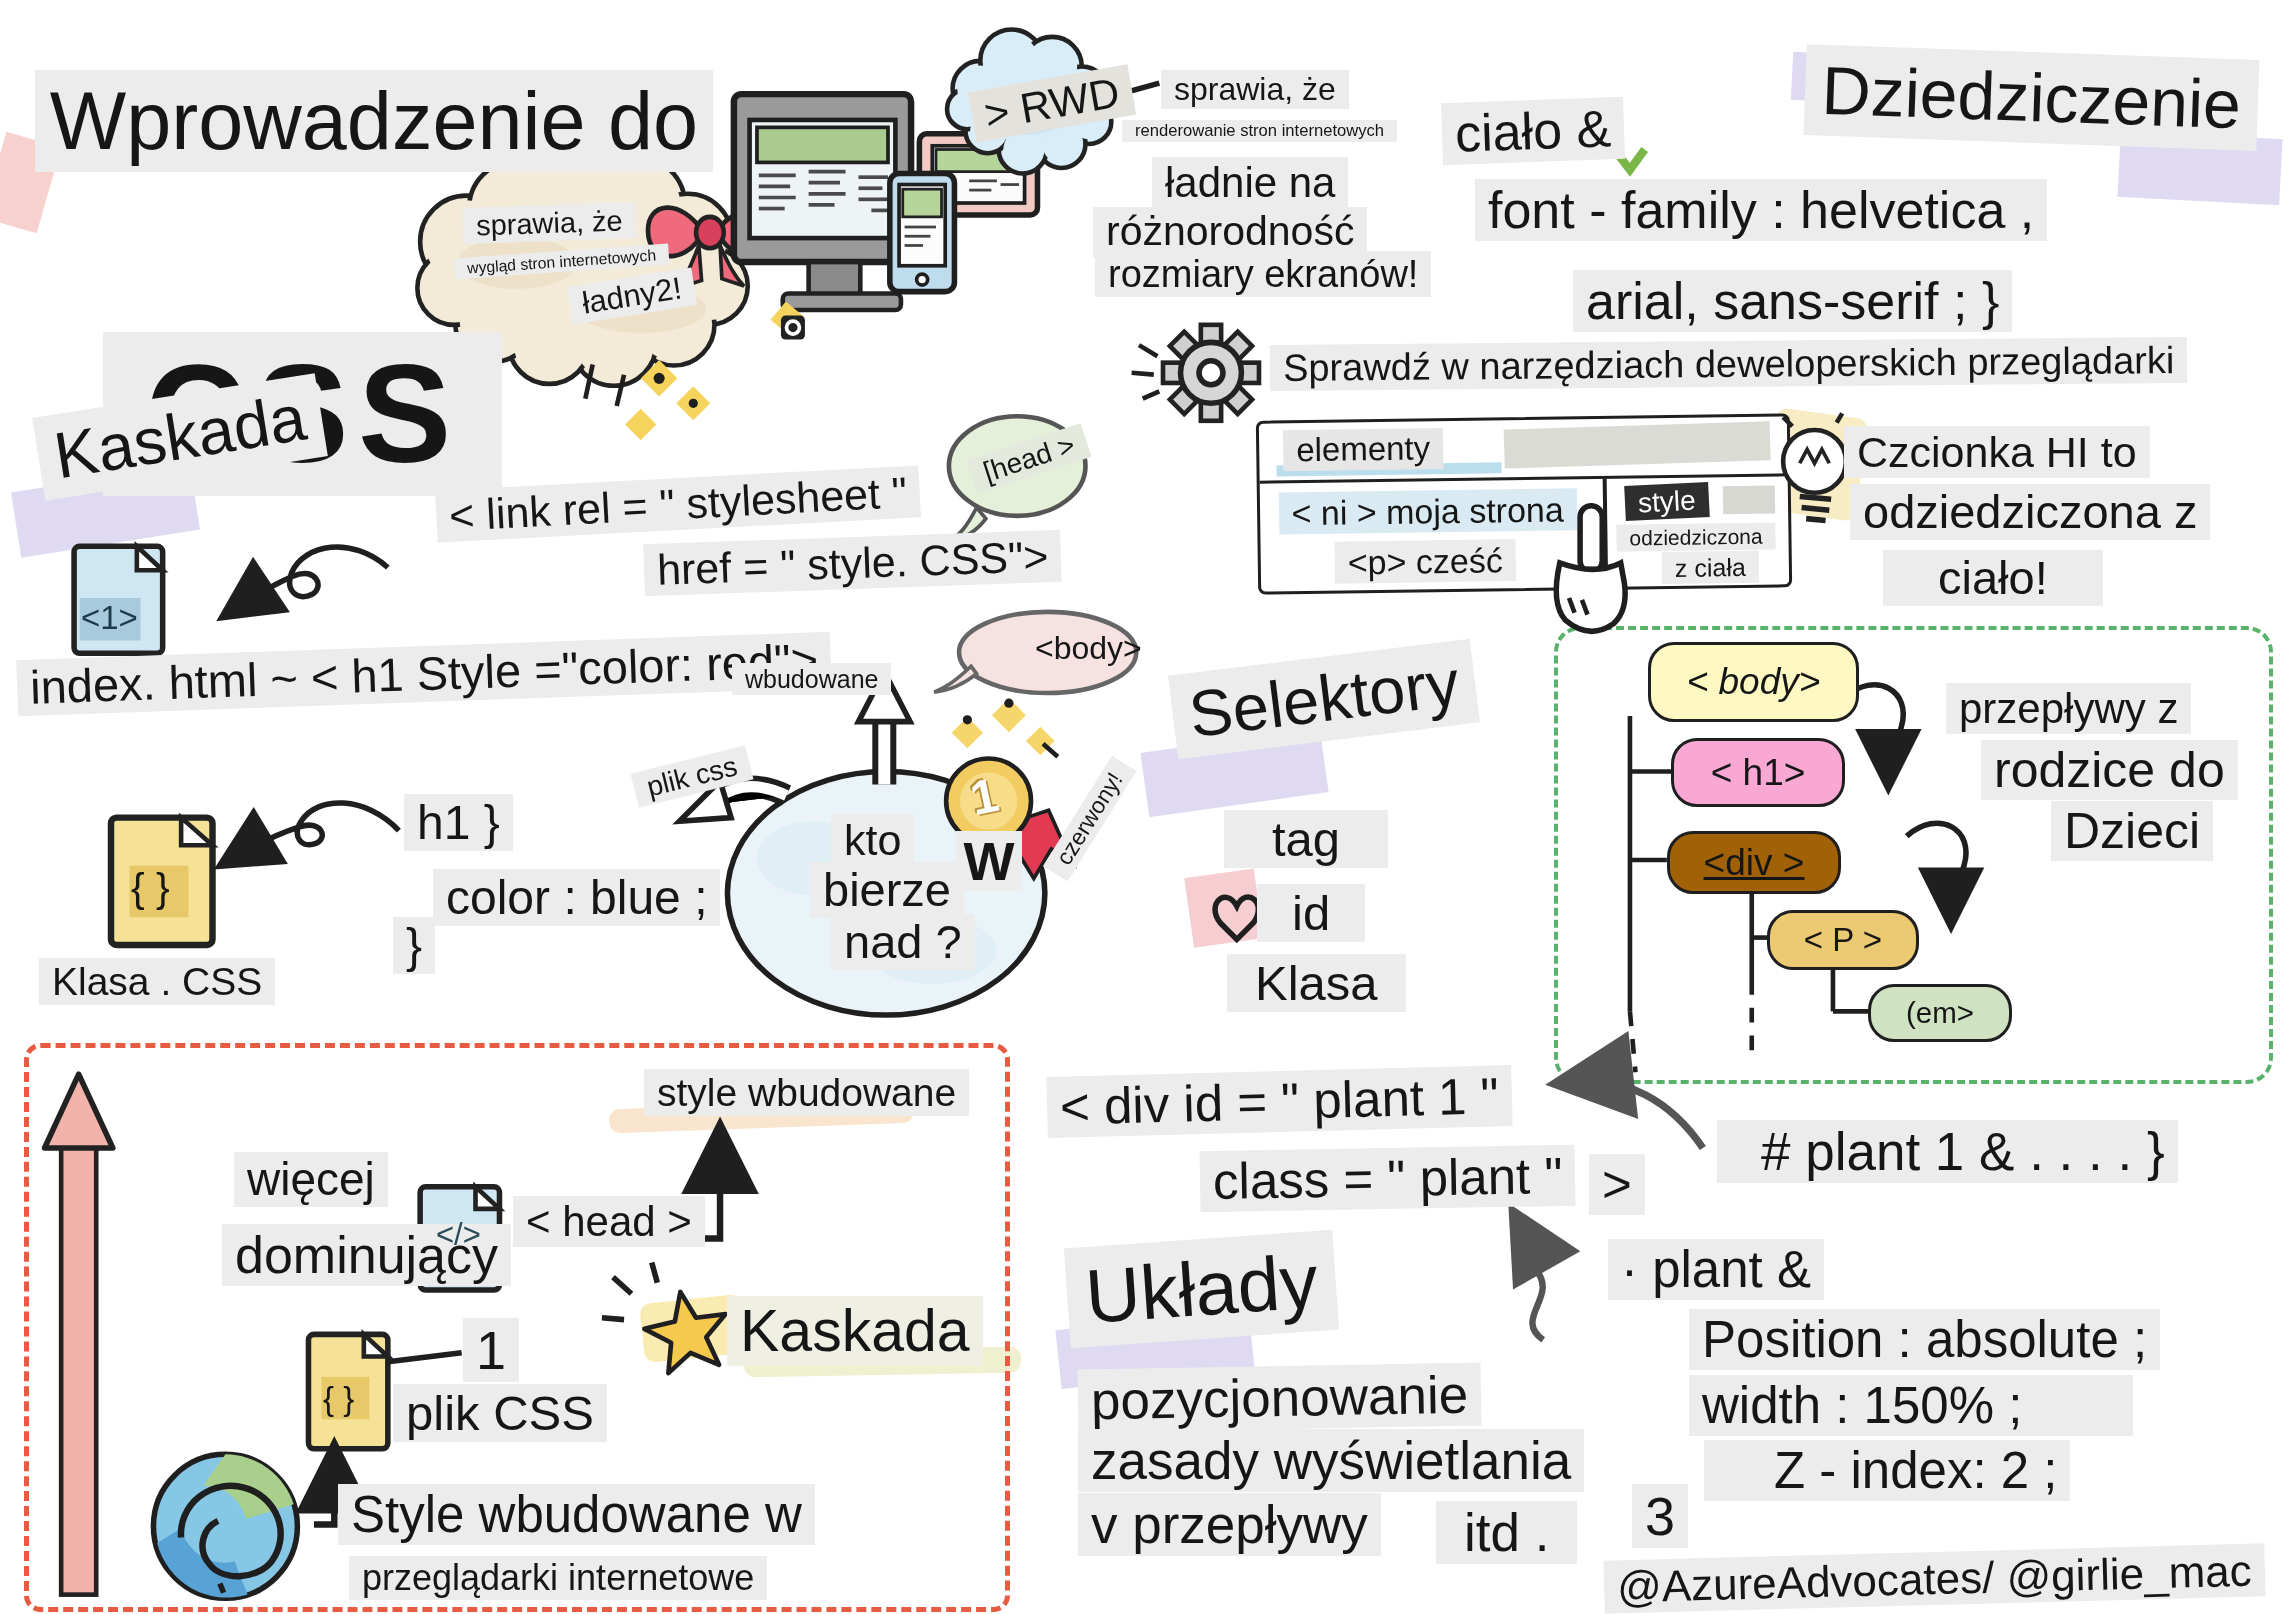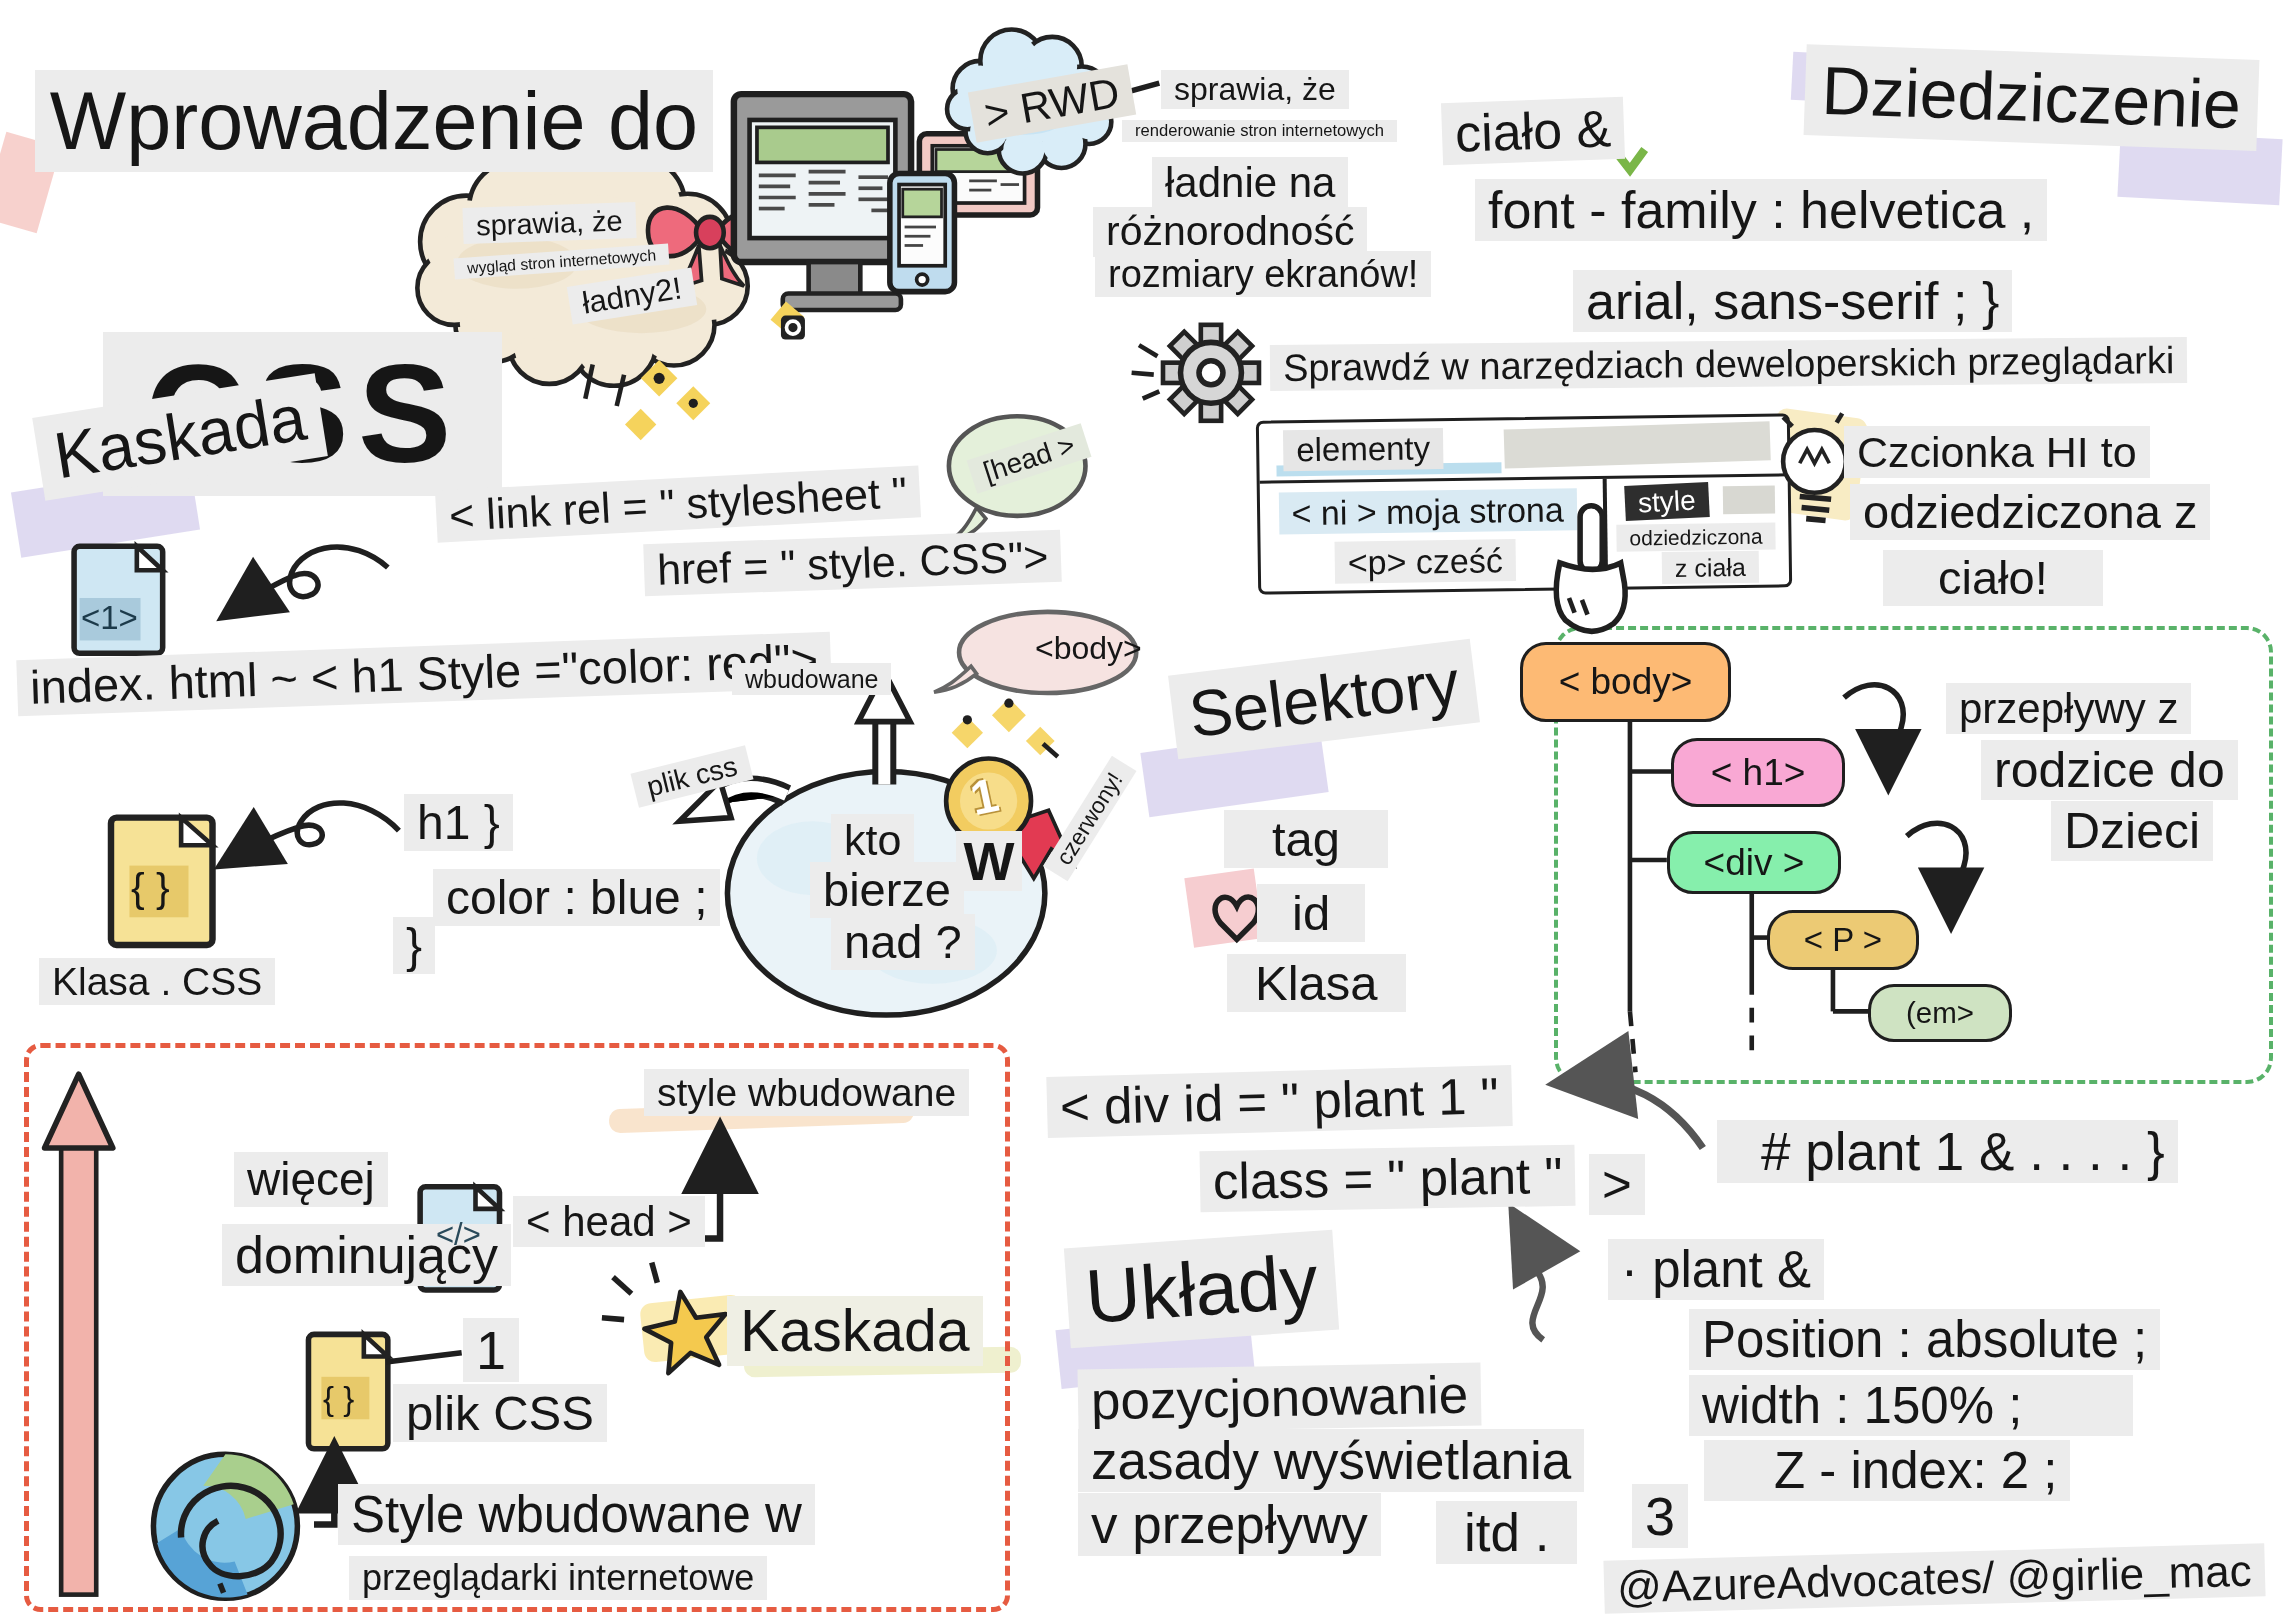--- a/index.html
+++ b/index.html
@@ -397,27 +397,27 @@
   <div class="hl" style="left:1257px;top:884px;font-size:49px;padding:1.8px 35px;">id</div>
   <div class="hl" style="left:1227px;top:954px;font-size:49px;padding:1.8px 28px;">Klasa</div>
   <div class="hl" style="left:1047px;top:1071px;font-size:51px;transform:rotate(-1.5deg);">&lt; div id = " plant 1 "</div>
   <div class="hl" style="left:1200px;top:1148px;font-size:51px;transform:rotate(-1deg);">class = " plant "</div>
   <div class="hl" style="left:1589px;top:1154px;font-size:51px;">&gt;</div>
   <div class="hl" style="left:1717px;top:1120px;font-size:53px;padding-left:44px;"># plant 1 &amp; . . . . }</div>
 
   <div class="hl" style="left:1946px;top:683px;font-size:42px;">przepływy z</div>
   <div class="hl" style="left:1981px;top:740px;font-size:50px;">rodzice do</div>
   <div class="hl" style="left:2051px;top:801px;font-size:50px;">Dzieci</div>
-  <div class="node" style="left:1520px;top:642px;width:205px;height:74px;background:#fdba74;font-size:37px;">
+  <div class="node" style="left:1648px;top:642px;width:205px;height:74px;background:#fef9c3;font-size:37px;font-style:italic;">
     <span>&lt; body&gt;</span>
     </div>
   <div class="node" style="left:1671px;top:738px;width:168px;height:63px;background:#f9a8d4;font-size:37px;">
     <span>&lt; h1&gt;</span>
     </div>
-  <div class="node" style="left:1667px;top:831px;width:168px;height:57px;background:#86efac;font-size:37px;">
+  <div class="node" style="left:1667px;top:831px;width:168px;height:57px;background:#a16207;font-size:37px;text-decoration:underline;">
     <span>&lt;div &gt;</span>
     </div>
   <div class="node" style="left:1767px;top:910px;width:146px;height:54px;background:#ecca74;font-size:33px;">
     <span>&lt; P &gt;</span>
     </div>
   <div class="node" style="left:1868px;top:984px;width:138px;height:52px;background:#cfe3c2;font-size:29.5px;">
     <span>(em&gt;</span>
     </div>
 
   <div class="hl" style="left:234px;top:1152px;font-size:46px;">więcej</div>

